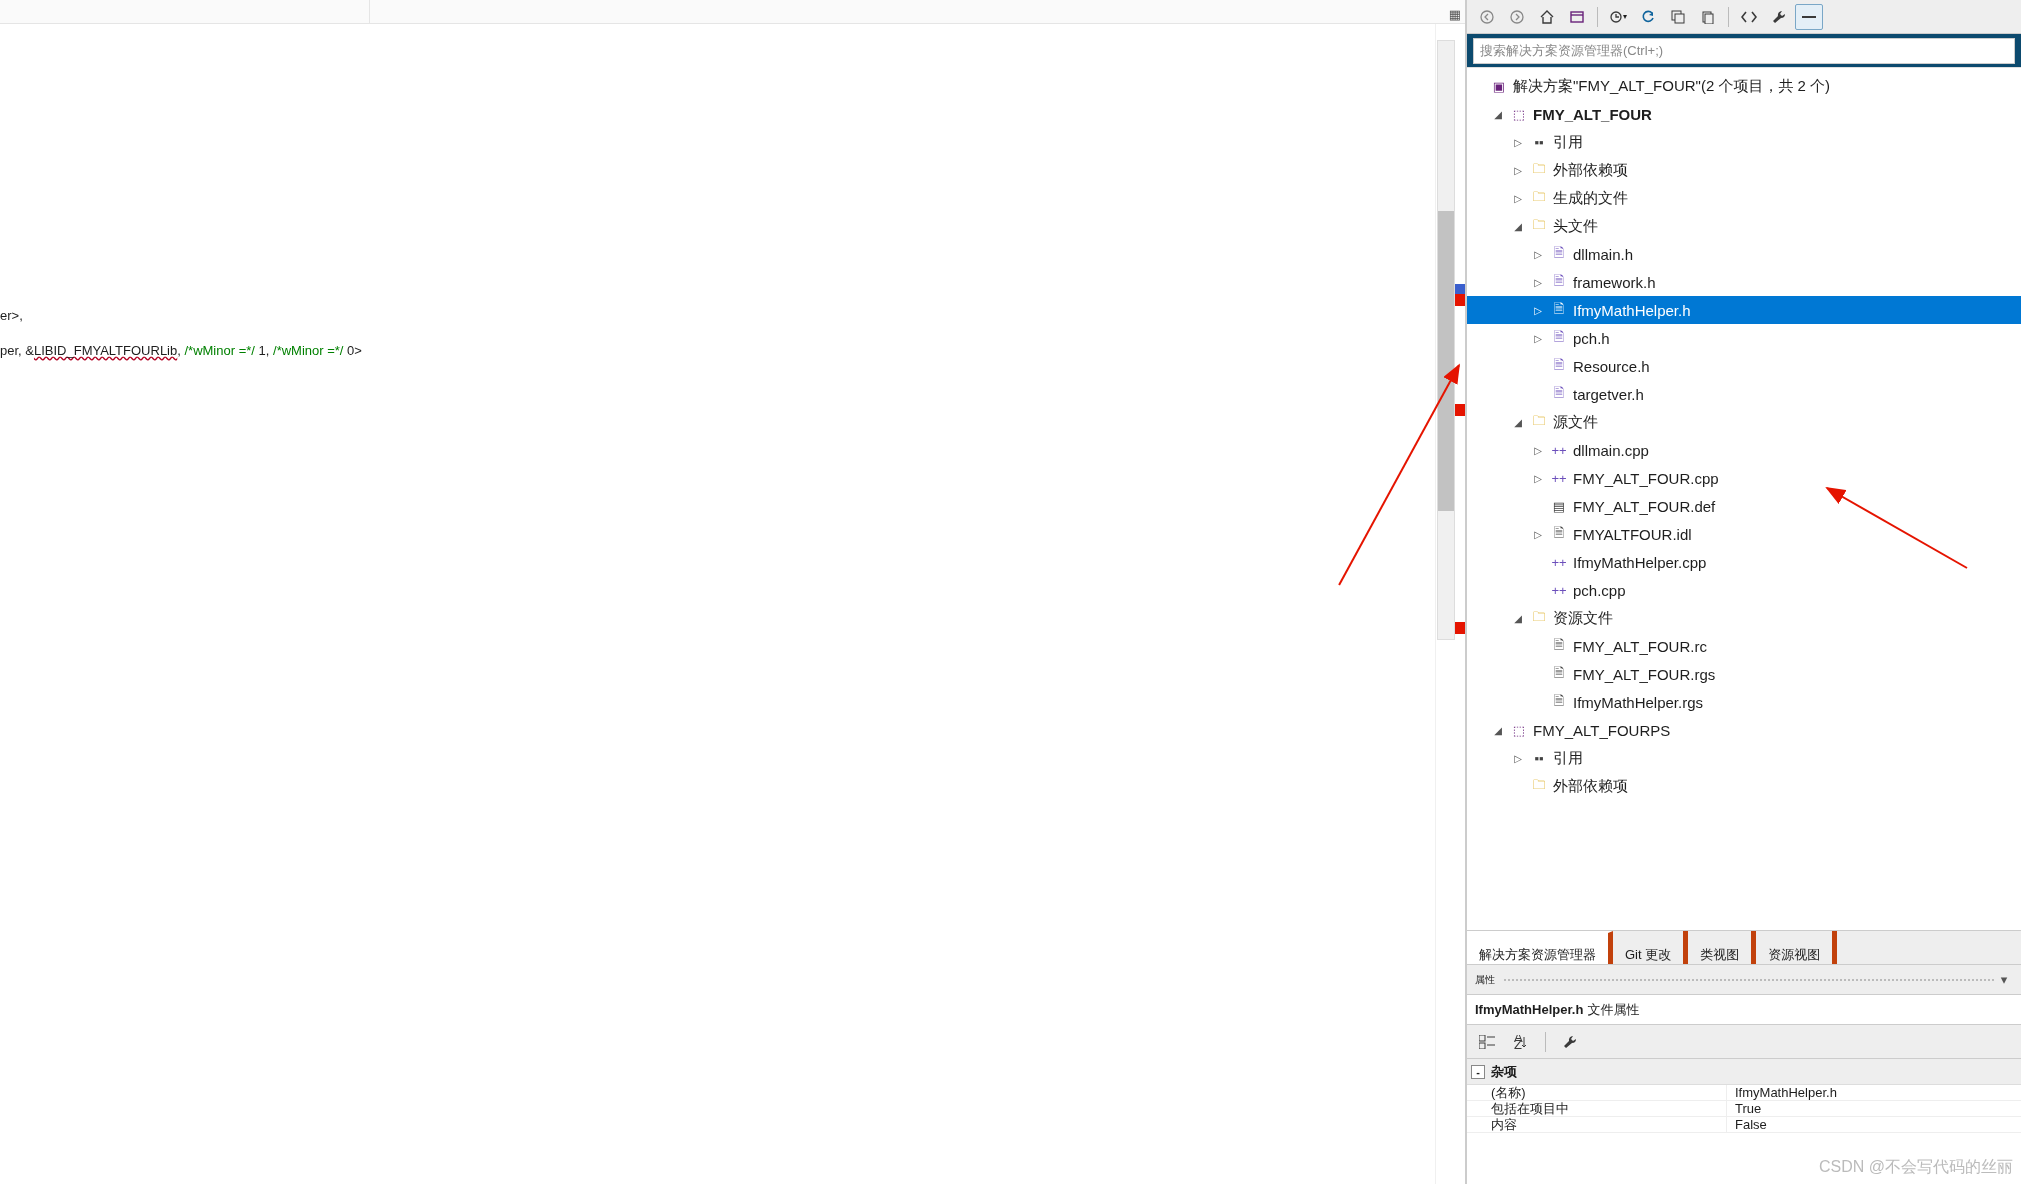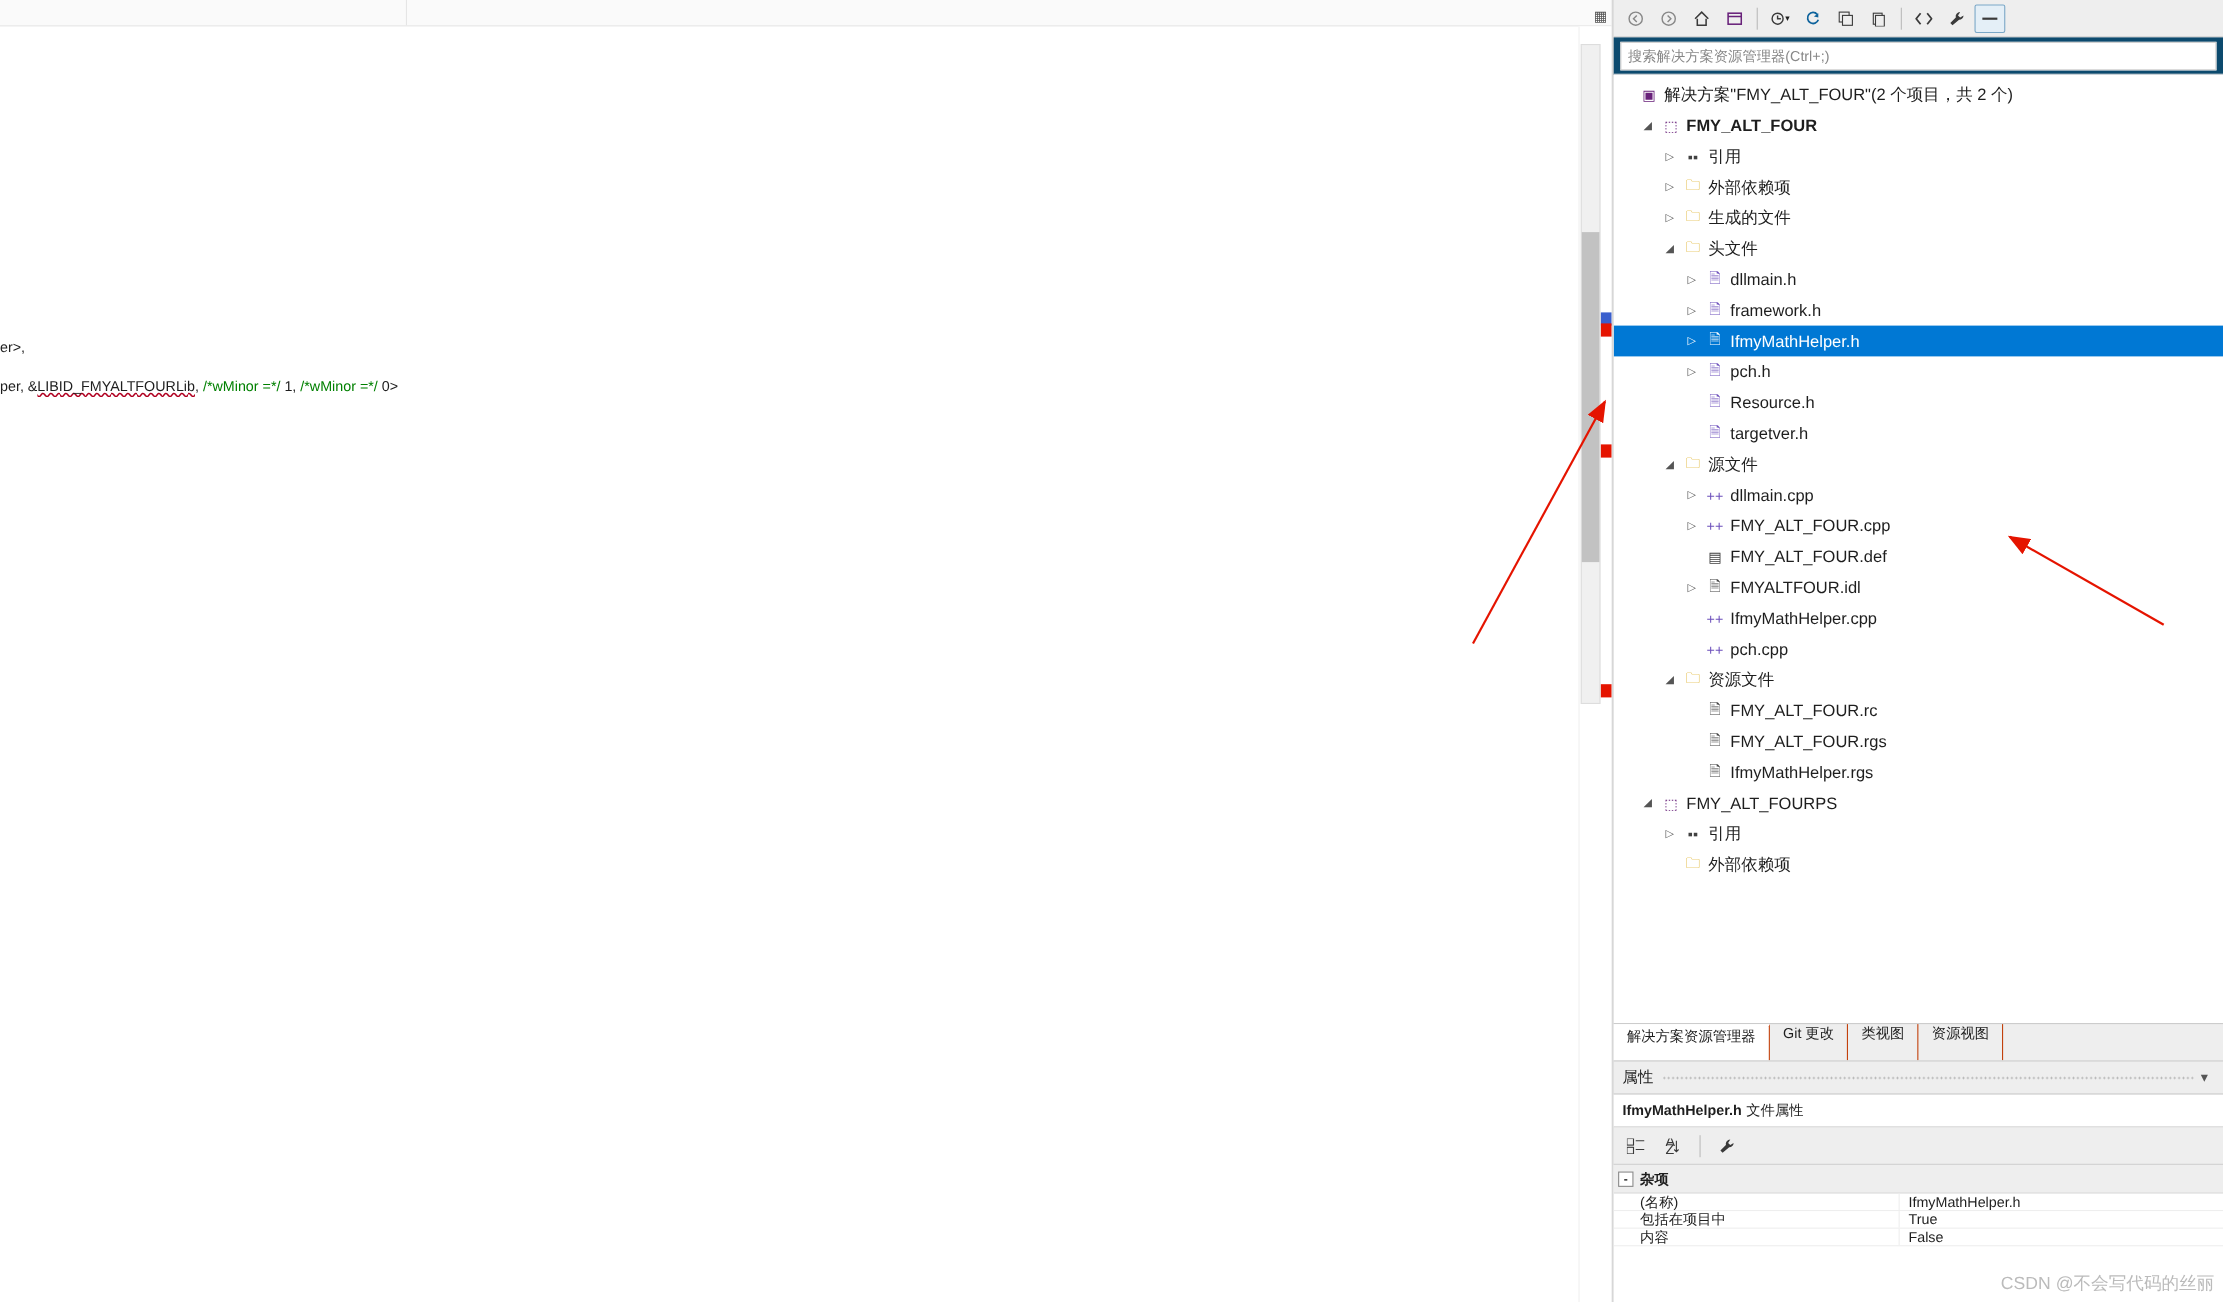--- a/index.html
+++ b/index.html
@@ -47,21 +47,21 @@
 .ic-folder{color:#d8a200}
 .ic-filter{color:#d8a200}
 .ic-h{color:#6c4fbb}
 .ic-cpp{color:#6c4fbb}
 .ic-def{color:#414141}
 .ic-idl{color:#414141}
 .ic-rc{color:#414141}
 .ic-rgs{color:#414141}
 
 .tab-row{height:34px;display:flex;align-items:stretch;background:#eee;border-top:1px solid #ccc}
-.tab{padding:0 12px;display:flex;align-items:flex-start;border-right:1px solid #c2410c;color:#444;font-size:14px}
+.tab{padding:0 12px;display:flex;align-items:flex-end;border-right:5px solid #c2410c;color:#444;font-size:14px}
 .tab.active{background:#fff;color:#0066b8;border-top:2px solid transparent}
 
 .props{flex:0 0 auto;background:#eee;border-top:1px solid #ccc;display:flex;flex-direction:column;height:220px}
 .props-hd{height:30px;display:flex;align-items:center;padding:0 8px;color:#555;border-bottom:1px solid #ccc;position:relative}
 .props-hd .dots{flex:1;height:4px;background-image:radial-gradient(circle,#bbb 1px,transparent 1px);background-size:4px 4px;margin-left:8px}
 .props-hd .pin{width:18px;text-align:center;color:#555}
 .props-sub{height:30px;display:flex;align-items:center;padding:0 8px;background:#fff;border-bottom:1px solid #ccc;font-size:15px}
 .props-tb{height:34px;display:flex;align-items:center;gap:6px;padding:0 6px;background:#eee;border-bottom:1px solid #ccc}
 .props-body{flex:1;background:#fff;overflow:auto}
 .cat{height:26px;display:flex;align-items:center;padding:0 4px;background:#eee;border-bottom:1px solid #ddd;font-weight:600}
@@ -336,21 +336,21 @@
       <div class="tab">
           <span>类视图</span>
         </div>
       <div class="tab">
           <span>资源视图</span>
         </div>
     </div>
 
     <div class="props">
       <div class="props-hd">
-        <span style="font-size:14px">属性</span>
+        <span style="font-size:10px">属性</span>
         <div class="dots"></div>
         <span class="pin">▾</span>
       </div>
       <div class="props-sub">
         <b>IfmyMathHelper.h</b>&nbsp;<span>文件属性</span>
       </div>
       <div class="props-tb">
         <div class="tb-btn">
             <svg width="16" height="14" viewBox="0 0 16 14">
               <rect x="0" y="0" width="6" height="6" fill="none" stroke="#3a3a3a"></rect>

